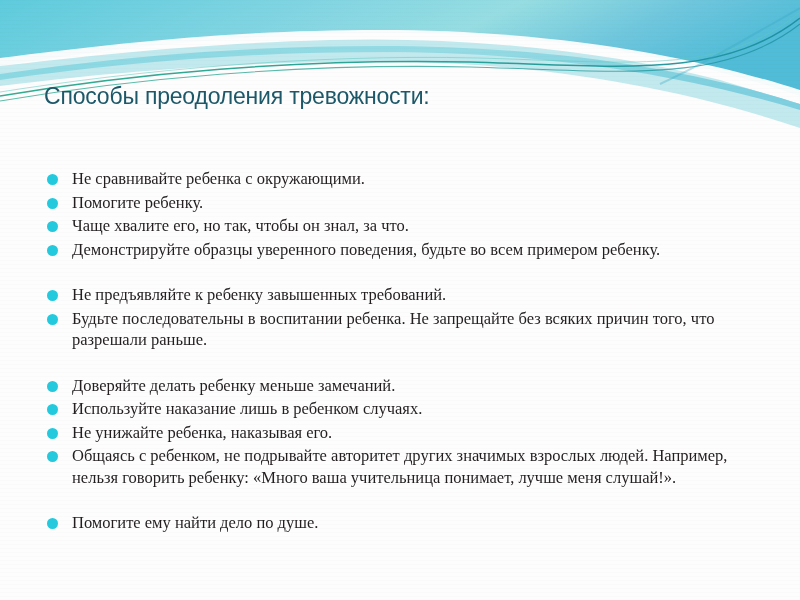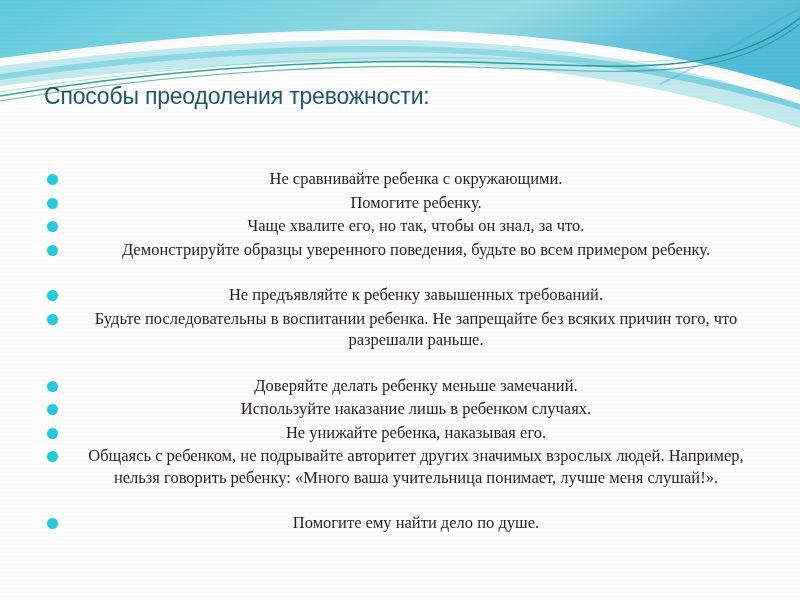--- a/index.html
+++ b/index.html
@@ -64,21 +64,20 @@
     margin-top: 27px;
   }
 
   
   #bullet-list {
     position: absolute;
     left: 44px;
     top: 168px;
     width: 716px;
     z-index: 4;
-    text-align: center;
   }
 
   .bullet-item {
     position: relative;
     padding-left: 28px;
     font-family: "Liberation Serif", serif;
     font-size: 16.5px;
     line-height: 21.5px;
     color: #231f20;
     margin-bottom: 2px;

